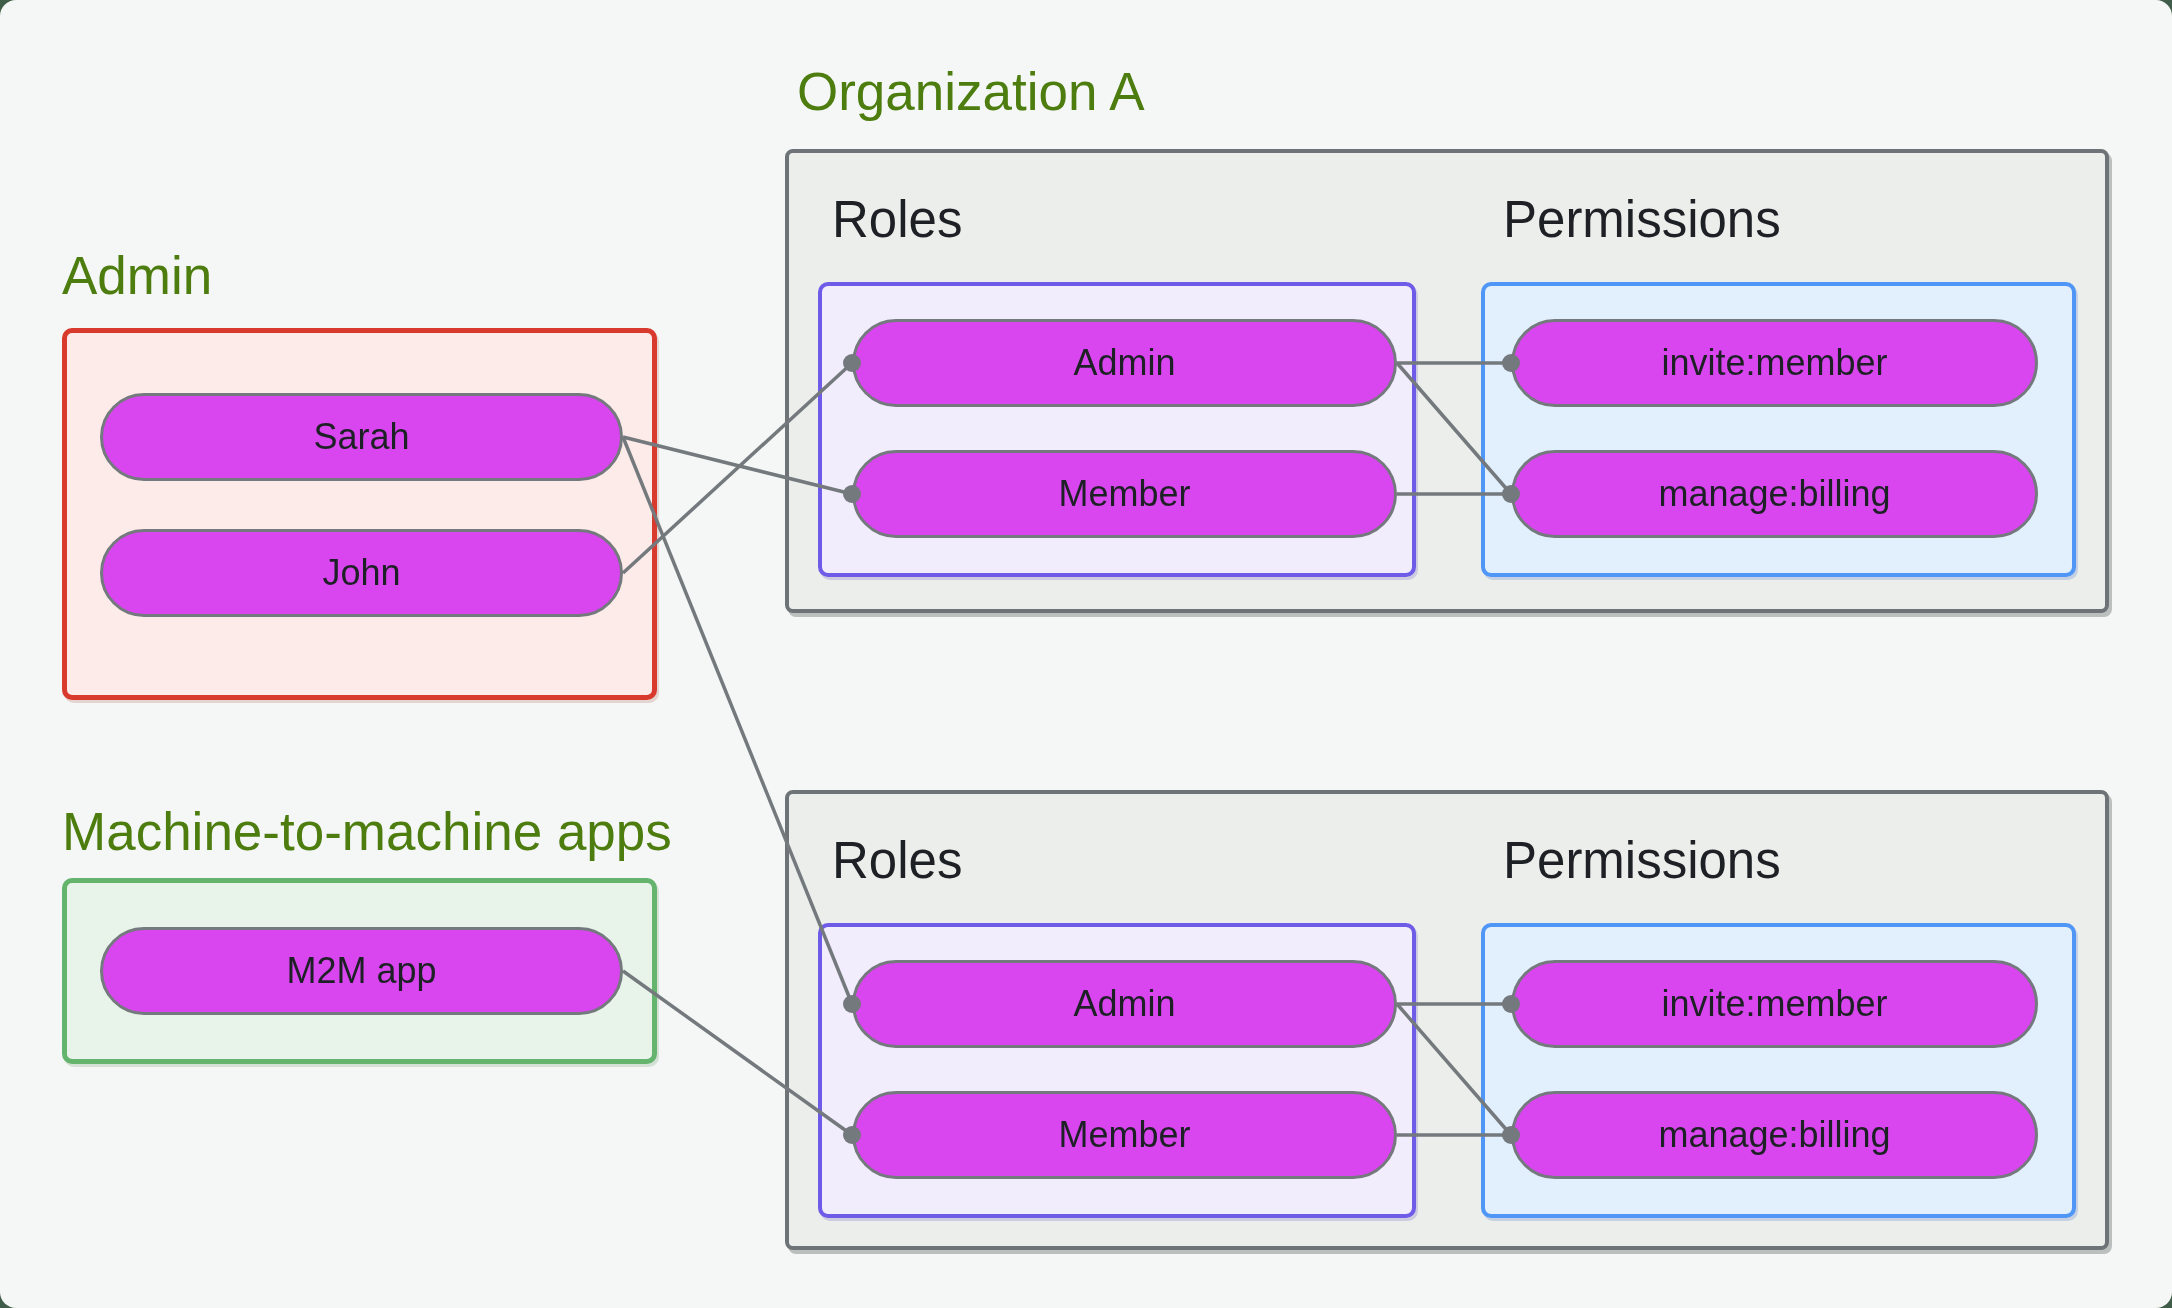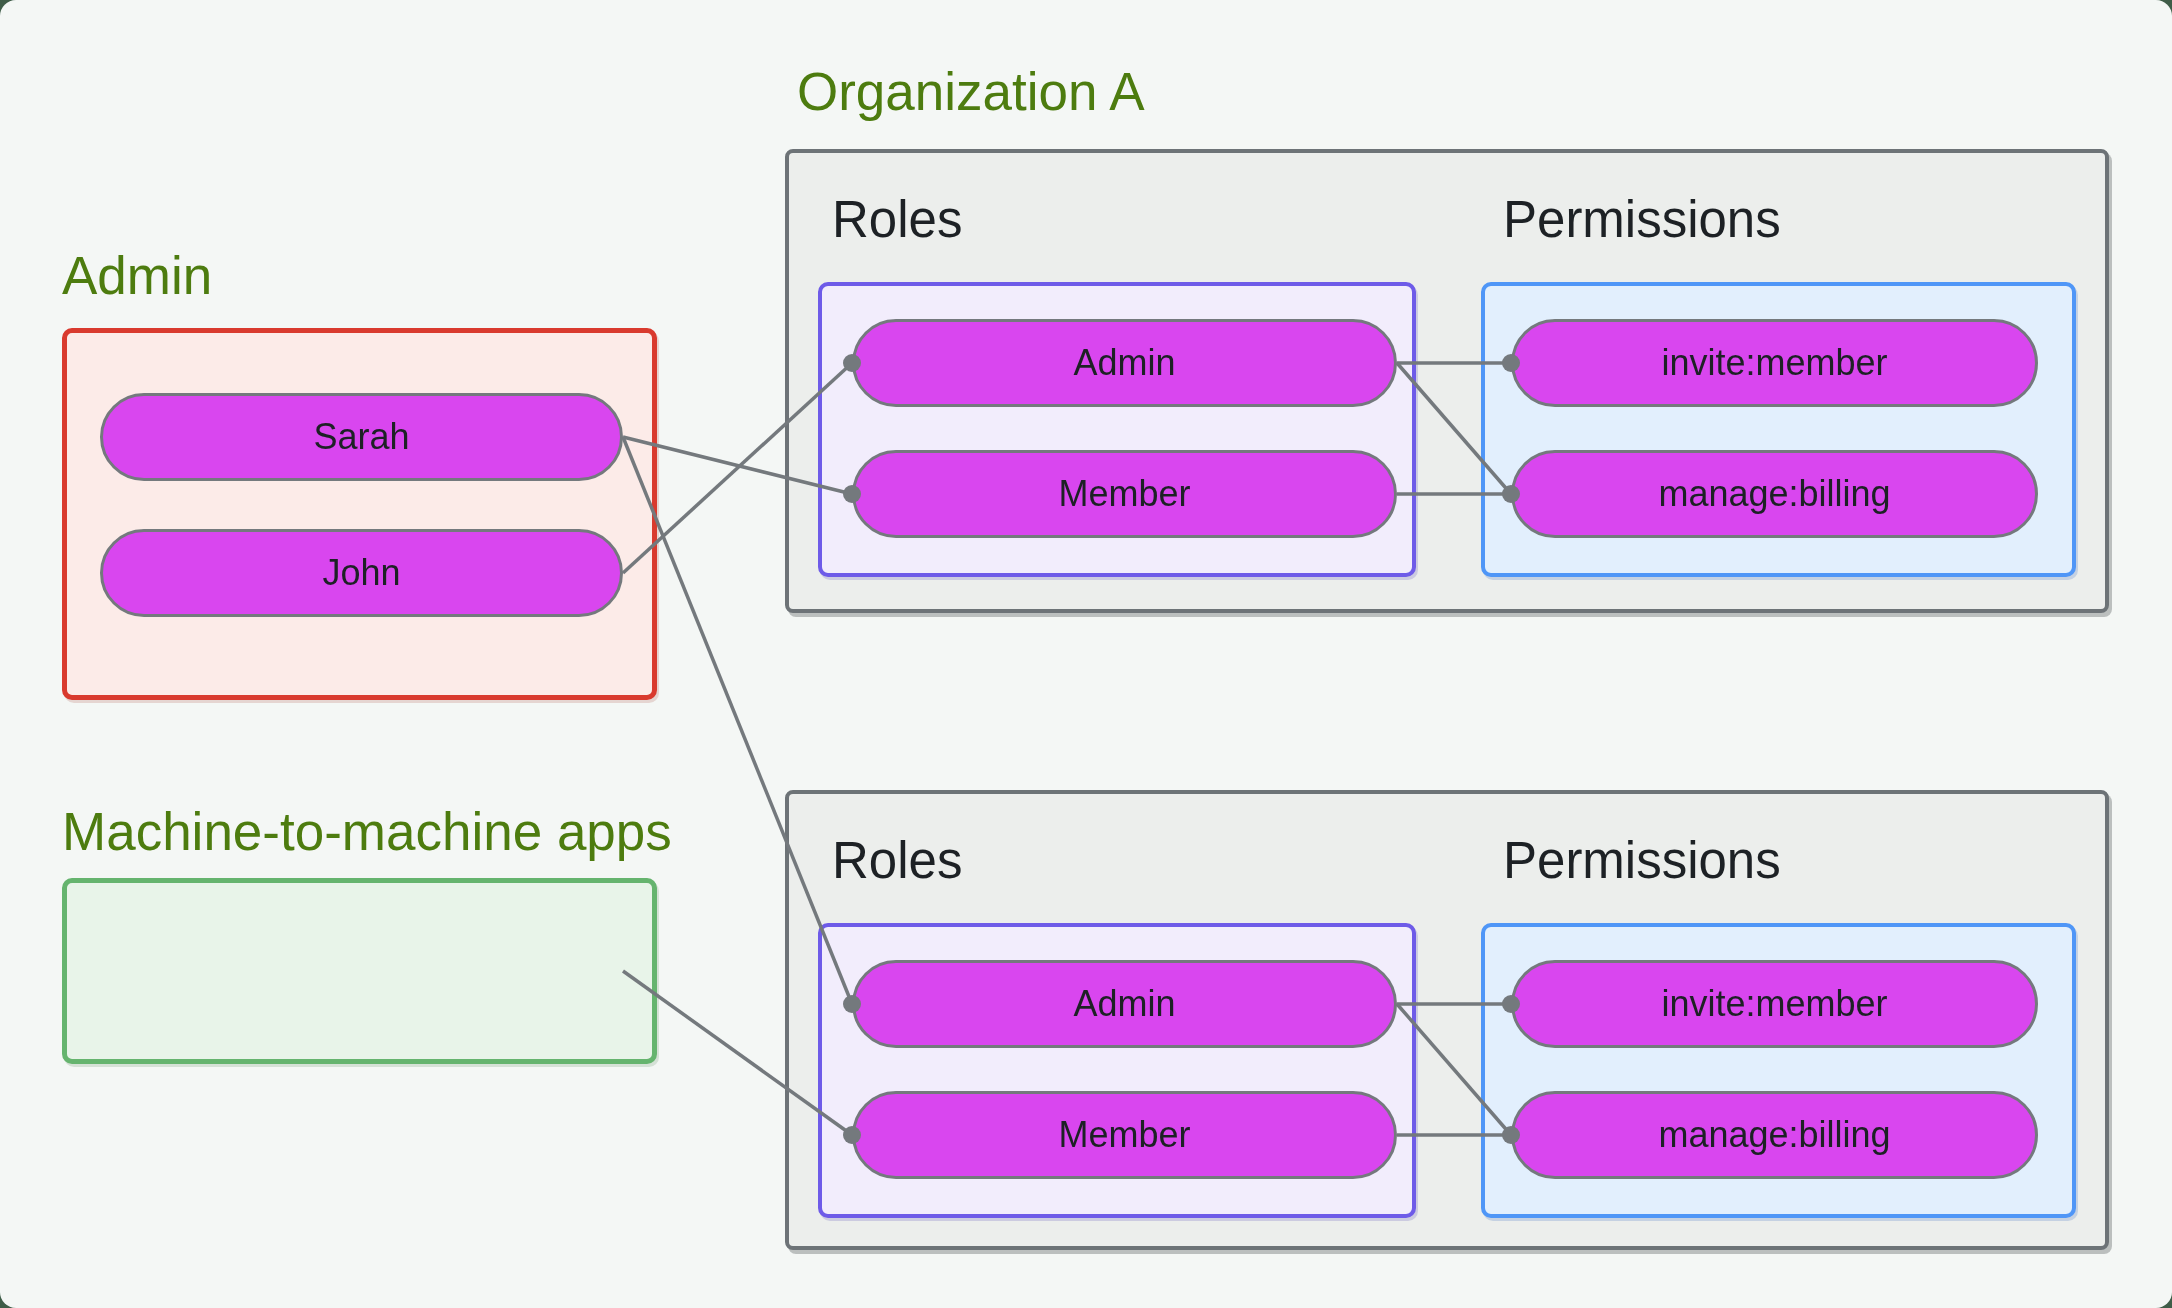--- a/index.html
+++ b/index.html
@@ -83,20 +83,23 @@
   <div class="group-box users-box" style="left:62px; top:328px; width:595px; height:372px;"></div>
   <div class="pill" style="left:100px; top:529px; width:523px; height:88px;">
     <span>John</span>
   </div>
   <div class="pill" style="left:100px; top:393px; width:523px; height:88px;">
     <span>Sarah</span>
   </div>
 
   <div class="section-label" style="left:62px; top:806px;">Machine-to-machine apps</div>
   <div class="group-box m2m-box" style="left:62px; top:878px; width:595px; height:186px;"></div>
+  <div class="pill" style="left:100px; top:927px; width:523px; height:88px;">
+    <span>M2M app</span>
+  </div>
 
   <div class="section-label" style="left:797px; top:66px;">Organization A</div>
   <div class="org-box" style="left:785px; top:149px; width:1324px; height:464px;"></div>
   <div class="inner-label" style="left:832px; top:194px;">Roles</div>
   <div class="inner-label" style="left:1503px; top:194px;">Permissions</div>
 
   <div class="group-box roles-box" style="left:818px; top:282px; width:598px; height:295px;"></div>
   <div class="pill" style="left:852px; top:319px; width:545px; height:88px;">
     <span>Admin</span>
   </div>

